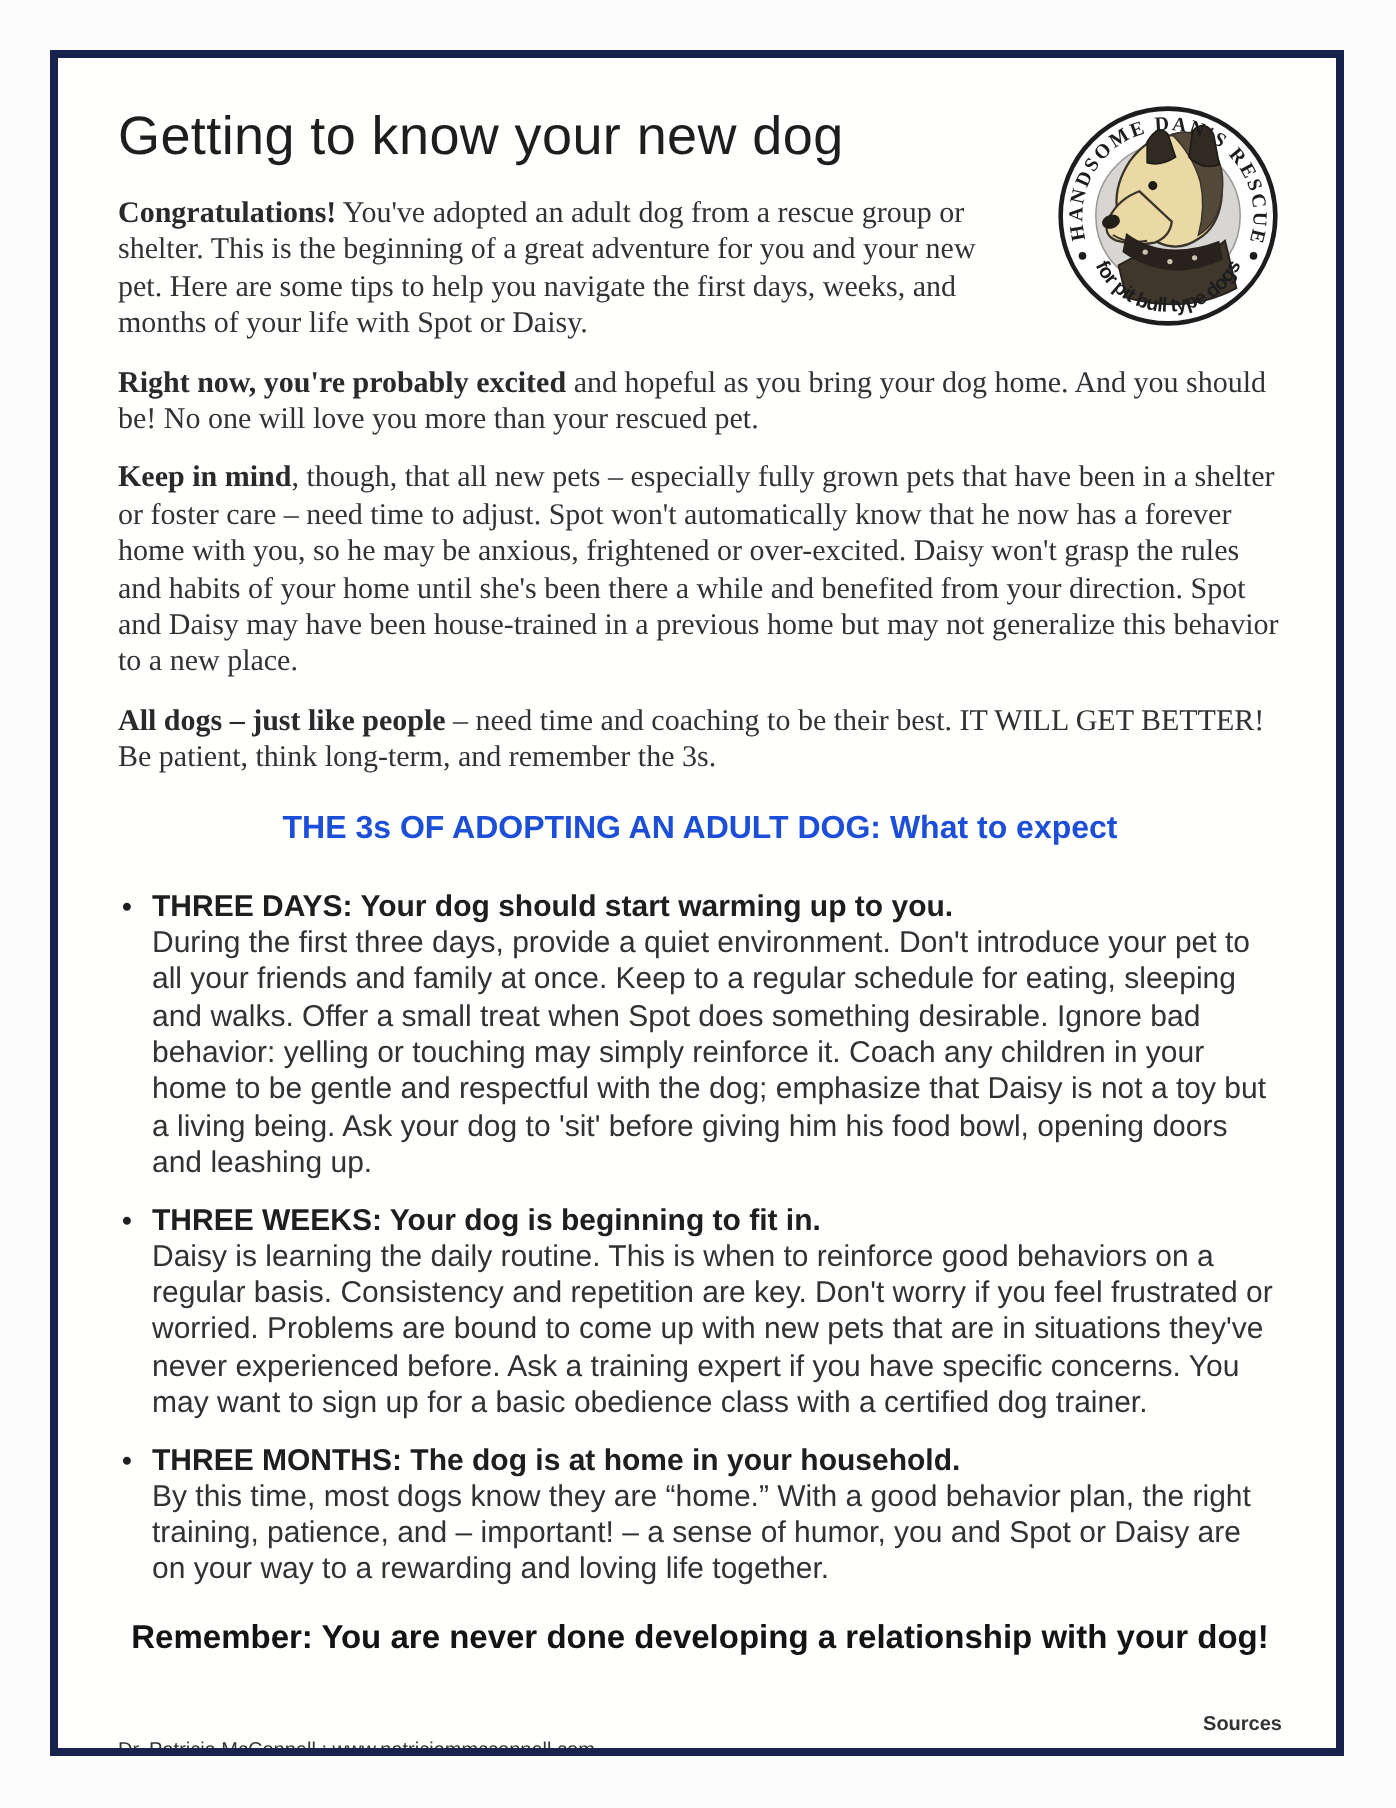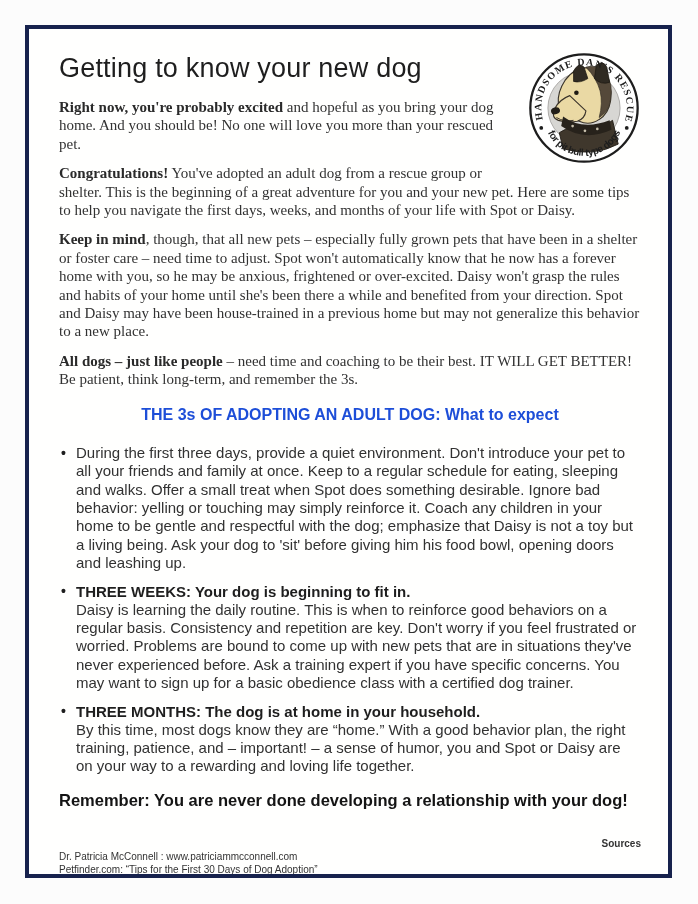--- a/index.html
+++ b/index.html
@@ -30,21 +30,21 @@
   ul.threes-list li{position:relative;padding-left:17px;margin:0 0 9px 0;}
   .bullet-char{position:absolute;left:2px;top:1px;font-weight:bold;color:#1e1e1e;font-size:14px;}
   .bullet-heading{
     display:block;font-size:15px;font-weight:bold;color:#1e1e1e;line-height:19px;
   }
   .bullet-body{
     display:block;font-family:Liberation Sans, sans-serif;font-size:15px;
     line-height:18.4px;color:#323232;
   }
   .remember-line{
-    text-align:left;font-size:16.5px;font-weight:bold;color:#141414;
+    text-align:center;font-size:16.5px;font-weight:bold;color:#141414;
     margin:14px 0 0 0;line-height:21px;
   }
   .sources{margin-top:26px;font-size:10px;line-height:13.2px;color:#333;}
   .sources-heading{font-weight:bold;text-align:right;}
 </style>
 </head>
 <body>
 
 <div class="frame">
   <div class="content">
@@ -81,33 +81,34 @@
         <text font-family="Liberation Sans, sans-serif" font-size="10.5" font-weight="bold" fill="#1d1d1d">
           <textPath href="#arcBot" startOffset="2" textLength="96">for pit bull type dogs</textPath>
         </text>
         <circle cx="15" cy="81" r="2" fill="#1d1d1d"></circle>
         <circle cx="105" cy="81" r="2" fill="#1d1d1d"></circle>
       </svg>
     </div>
 
     <h1 class="doc-title">Getting to know your new dog</h1>
 
+    <p class="body-par"><span class="lead">Congratulations!</span><span> You've adopted an adult dog from a rescue group or shelter. This is the beginning of a great adventure for you and your new pet. Here are some tips to help you navigate the first days, weeks, and months of your life with Spot or Daisy.</span></p>
+
     <p class="body-par"><span class="lead">Right now, you're probably excited</span><span> and hopeful as you bring your dog home. And you should be! No one will love you more than your rescued pet.</span></p>
-
-    <p class="body-par"><span class="lead">Congratulations!</span><span> You've adopted an adult dog from a rescue group or shelter. This is the beginning of a great adventure for you and your new pet. Here are some tips to help you navigate the first days, weeks, and months of your life with Spot or Daisy.</span></p>
 
     <p class="body-par"><span class="lead">Keep in mind</span><span>, though, that all new pets – especially fully grown pets that have been in a shelter or foster care – need time to adjust. Spot won't automatically know that he now has a forever home with you, so he may be anxious, frightened or over-excited. Daisy won't grasp the rules and habits of your home until she's been there a while and benefited from your direction. Spot and Daisy may have been house-trained in a previous home but may not generalize this behavior to a new place.</span></p>
 
     <p class="body-par"><span class="lead">All dogs – just like people</span><span> – need time and coaching to be their best. IT WILL GET BETTER! Be patient, think long-term, and remember the 3s.</span></p>
 
     <h2 class="section-heading">THE 3s OF ADOPTING AN ADULT DOG: What to expect</h2>
 
     <ul class="threes-list">
       <li>
         <span class="bullet-char">•</span>
+        <span class="bullet-heading">THREE DAYS: Your dog should start warming up to you.</span>
         <span class="bullet-body">During the first three days, provide a quiet environment. Don't introduce your pet to all your friends and family at once. Keep to a regular schedule for eating, sleeping and walks. Offer a small treat when Spot does something desirable. Ignore bad behavior: yelling or touching may simply reinforce it. Coach any children in your home to be gentle and respectful with the dog; emphasize that Daisy is not a toy but a living being. Ask your dog to 'sit' before giving him his food bowl, opening doors and leashing up.</span>
       </li>
       <li>
         <span class="bullet-char">•</span>
         <span class="bullet-heading">THREE WEEKS: Your dog is beginning to fit in.</span>
         <span class="bullet-body">Daisy is learning the daily routine. This is when to reinforce good behaviors on a regular basis. Consistency and repetition are key. Don't worry if you feel frustrated or worried. Problems are bound to come up with new pets that are in situations they've never experienced before. Ask a training expert if you have specific concerns. You may want to sign up for a basic obedience class with a certified dog trainer.</span>
       </li>
       <li>
         <span class="bullet-char">•</span>
         <span class="bullet-heading">THREE MONTHS: The dog is at home in your household.</span>

